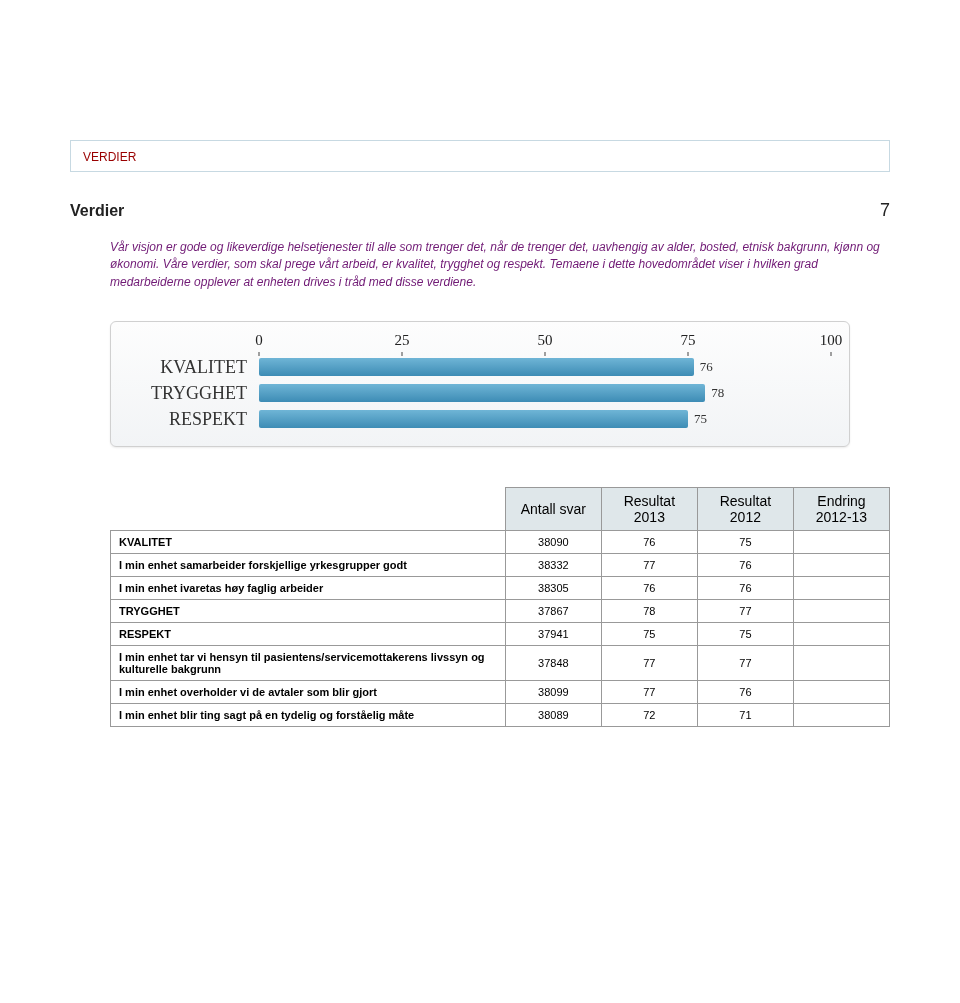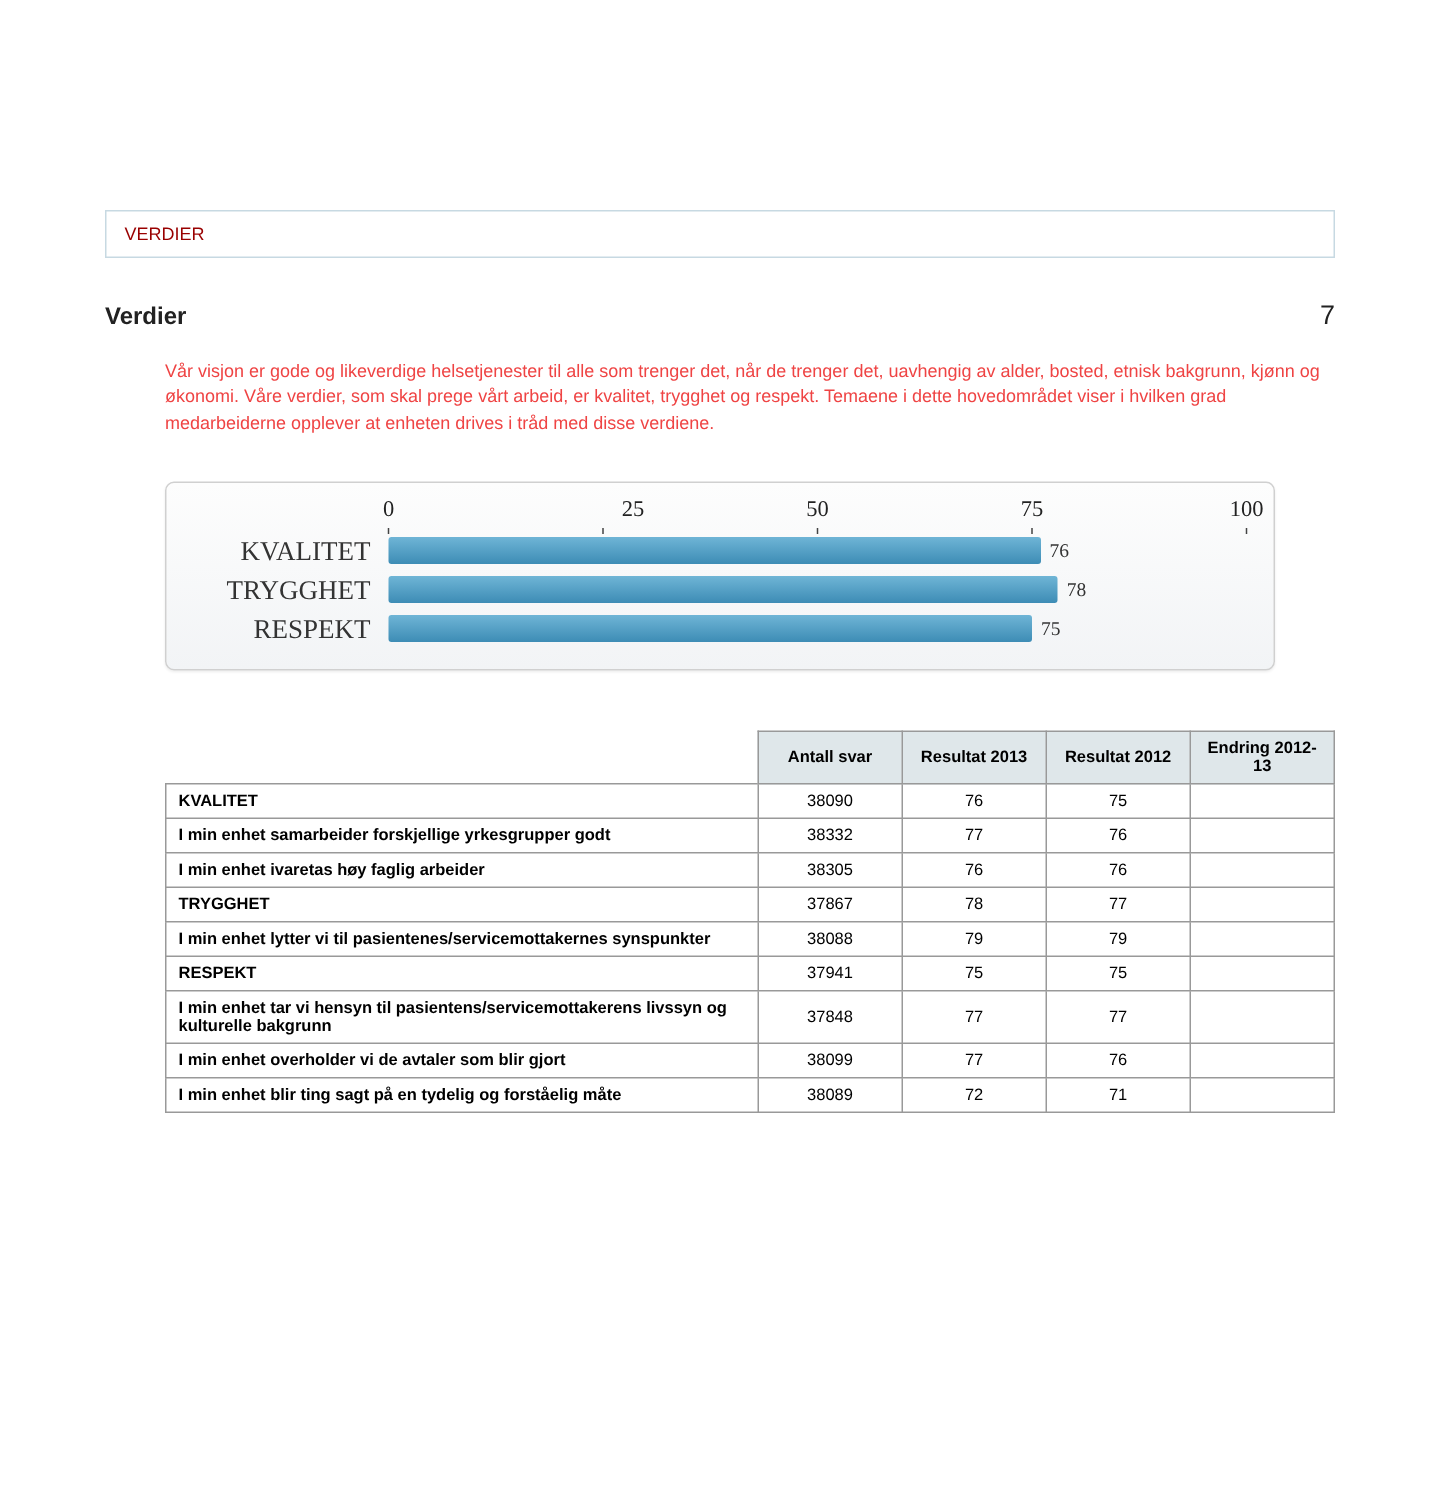--- a/index.html
+++ b/index.html
@@ -39,21 +39,22 @@
     font-size: 16px;
     font-weight: bold;
     color: #222;
   }
   .page-num {
     font-size: 18px;
     color: #222;
   }
   .intro {
     font-size: 12px;
-    color: #ef4444;
+    font-style: italic;
+    color: #701a75;
     line-height: 1.45;
     padding-left: 40px;
     margin-bottom: 30px;
   }
 
   
   .chart-panel {
     margin: 0 40px 40px 40px;
     border: 1px solid #d0d0d0;
     border-radius: 6px;
@@ -126,22 +127,22 @@
     color: #000;
   }
   .data-table th, .data-table td {
     border: 1px solid #999;
     padding: 5px 8px;
     text-align: center;
     vertical-align: middle;
   }
   .data-table th {
     background: #dfe7ea;
-    font-weight: bold;
-    font-size: 11px;
+    font-weight: normal;
+    font-size: 14px;
   }
   .data-table th.rowlabel-head {
     border: none;
     background: #fff;
   }
   .data-table td.rowlabel {
     text-align: left;
     font-weight: bold;
     width: 370px;
   }
@@ -171,21 +172,21 @@
       <div class="chart-labels">
         <div class="row header-row"></div>
         <div class="row">KVALITET</div>
         <div class="row">TRYGGHET</div>
         <div class="row">RESPEKT</div>
       </div>
       <div class="chart-plot">
         <div class="chart-axis" id="chart-axis">
             <span class="tick-label" style="left: 0%;">0</span>
             <span class="tick-line" style="left: 0%;"></span>
-            <span class="tick-label" style="left: 25%; margin-left: 20px;">25</span>
+            <span class="tick-label" style="left: 25%;">25</span>
             <span class="tick-line" style="left: 25%;"></span>
             <span class="tick-label" style="left: 50%;">50</span>
             <span class="tick-line" style="left: 50%;"></span>
             <span class="tick-label" style="left: 75%;">75</span>
             <span class="tick-line" style="left: 75%;"></span>
             <span class="tick-label" style="left: 100%;">100</span>
             <span class="tick-line" style="left: 100%;"></span>
           </div>
         <div class="bars" id="chart-bars">
             <div class="bar-row">
@@ -237,27 +238,20 @@
           <td class="num">76</td>
           <td class="num"></td>
         </tr>
         <tr class="catrow">
           <td class="rowlabel">TRYGGHET</td>
           <td class="num">37867</td>
           <td class="num">78</td>
           <td class="num">77</td>
           <td class="num"></td>
         </tr>
-        <tr>
-          <td class="rowlabel">I min enhet lytter vi til pasientenes/servicemottakernes synspunkter</td>
-          <td class="num">38088</td>
-          <td class="num">79</td>
-          <td class="num">79</td>
-          <td class="num"></td>
-        </tr>
         <tr class="catrow">
           <td class="rowlabel">RESPEKT</td>
           <td class="num">37941</td>
           <td class="num">75</td>
           <td class="num">75</td>
           <td class="num"></td>
         </tr>
         <tr>
           <td class="rowlabel">I min enhet tar vi hensyn til pasientens/servicemottakerens livssyn og kulturelle bakgrunn</td>
           <td class="num">37848</td>

